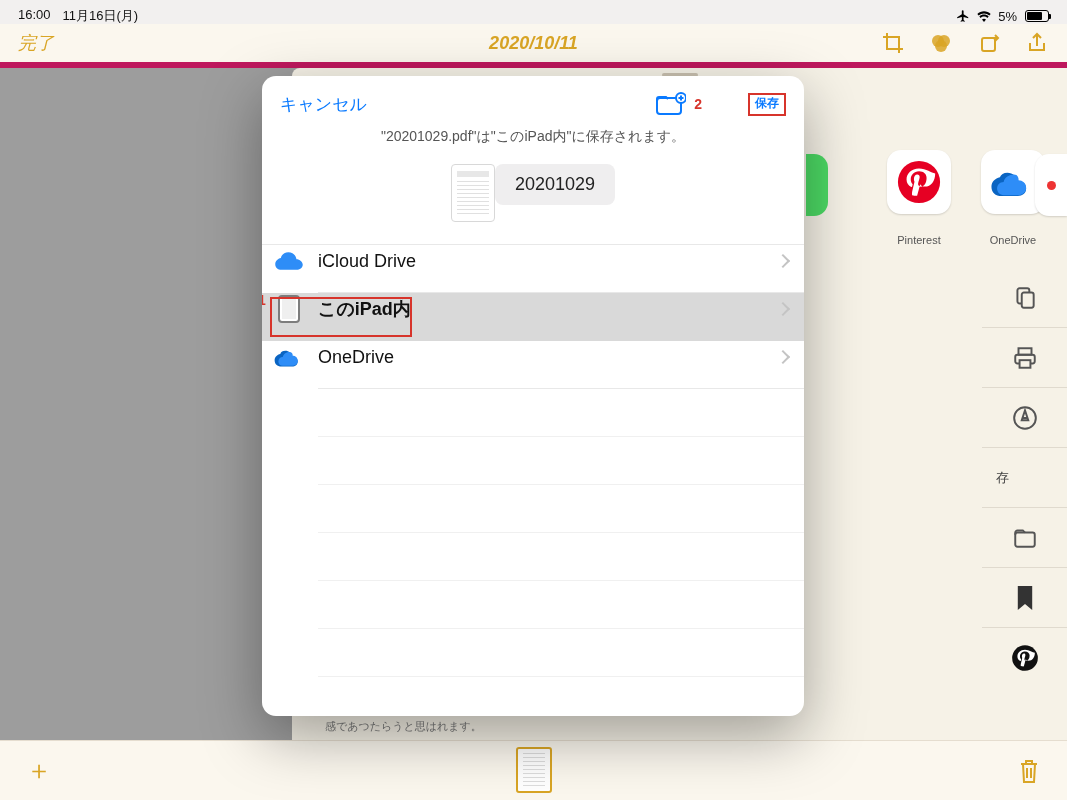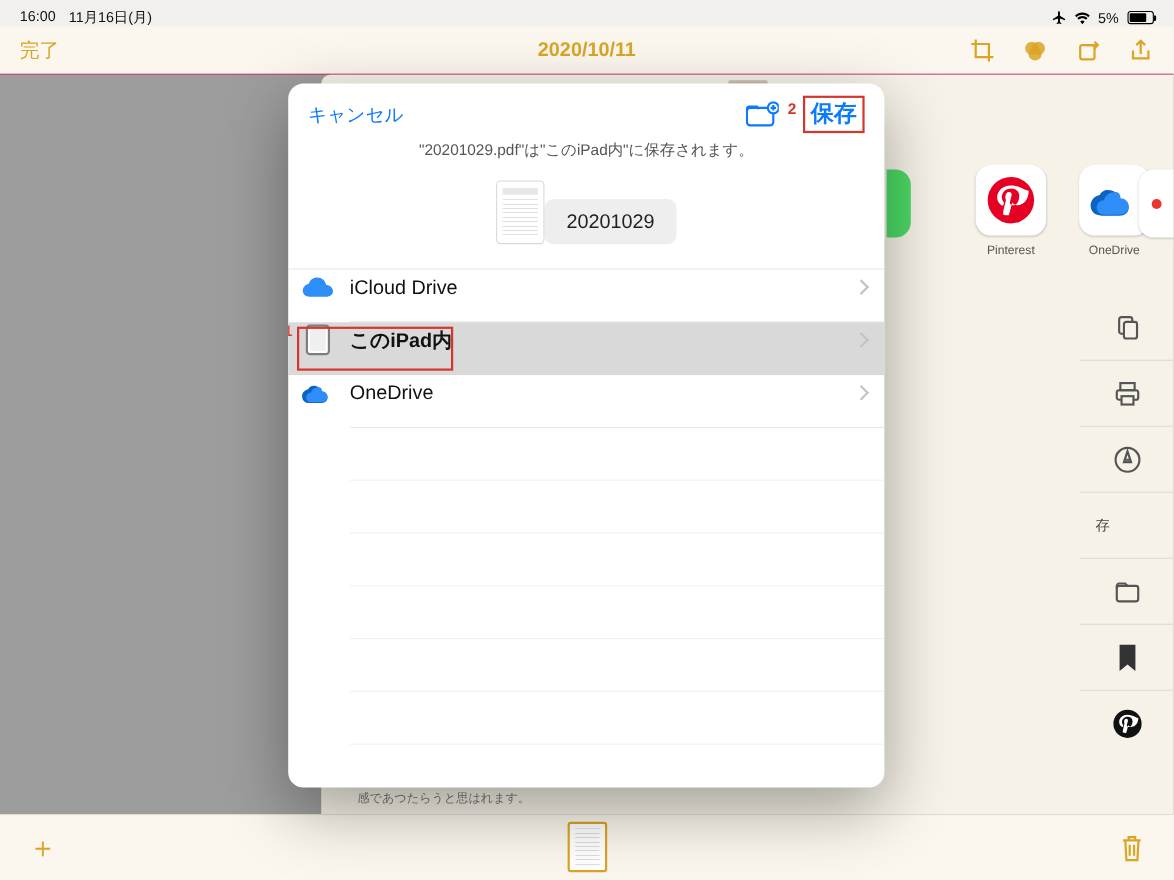--- a/index.html
+++ b/index.html
@@ -17,22 +17,22 @@
   .battery {
     width: 24px; height: 12px; border: 1.3px solid #000; border-radius: 3px;
     position: relative; display: inline-block; margin-left: 2px;
   }
   .battery::before { content:""; position:absolute; left:1px; top:1px; bottom:1px; width:70%; background:#000; border-radius:1px; }
   .battery::after { content:""; position:absolute; right:-3px; top:3px; width:2px; height:5px; background:#000; border-radius:0 1px 1px 0; }
 
   
   .top-nav {
     position: absolute; top: 24px; left: 0; right: 0; height: 44px;
-    background: #fbf7ee; border-bottom: 1px solid #be185d;
-    display: flex; align-items: center; padding: 0 18px;
+    background: #fbf7ee; border-bottom: 6px solid #be185d;
+    display: flex; align-items: center; padding: 0 18px; font-style: italic;
   }
   .nav-done { color: #d9a525; font-size: 18px; }
   .nav-title { position:absolute; left:50%; transform:translateX(-50%); color:#d9a525; font-size:18px; font-weight:600; }
   .nav-right { margin-left:auto; display:flex; gap:24px; align-items:center; }
   .nav-icon { width:24px; height:24px; display:flex; align-items:center; justify-content:center; }
 
   
   .bg-dim {
     position:absolute; top:68px; left:0; right:0; bottom:60px;
     background:#9d9d9d;
@@ -43,21 +43,21 @@
   }
   .bg-handle { position:absolute; left:50%; top:5px; transform:translateX(-50%); width:36px; height:4px; background:#c9c1b0; border-radius:3px; }
   .bg-text { position:absolute; left:325px; right:320px; bottom:64px; font-size:11px; color:#777; line-height:1.6; }
 
   
   .share-apps {
     position:absolute; top:150px; right:22px; display:flex; gap:30px;
   }
   .share-app { display:flex; flex-direction:column; align-items:center; gap:8px; }
   .app-tile { width:64px; height:64px; border-radius:14px; background:#fff; box-shadow:0 1px 2px rgba(0,0,0,.15); display:flex; align-items:center; justify-content:center; }
-  .app-label { font-size:11px; color:#555; }
+  .app-label { font-size:11px; color:#555;margin-top:12px; }
   .green-edge { position:absolute; top:154px; left:806px; width:22px; height:62px; background:#4cd964; border-top-right-radius:14px; border-bottom-right-radius:14px; }
   .extra-edge { position:absolute; top:154px; right:0; width:32px; height:62px; background:#fff; border-top-left-radius:14px; border-bottom-left-radius:14px; display:flex; align-items:center; justify-content:center; box-shadow:0 1px 2px rgba(0,0,0,.15);}
   .extra-edge::after { content:""; width:9px; height:9px; background:#e33; border-radius:50%; }
 
   
   .action-col {
     position:absolute; right:0; top:268px; width:85px;
     display:flex; flex-direction:column;
   }
   .action-item { height:60px; display:flex; align-items:center; justify-content:center; border-bottom:1px solid #e0dace; }
@@ -85,28 +85,28 @@
     box-shadow:0 20px 60px rgba(0,0,0,.35);
     display:flex; flex-direction:column; overflow:hidden;
   }
   .modal-header {
     height:56px; display:flex; align-items:center; padding:0 18px;
   }
   .cancel { color:#0a7aff; font-size:17px; }
   .header-right { margin-left:auto; display:flex; align-items:center; gap:10px; }
   .new-folder { width:30px; height:24px; position:relative; }
   .save-box {
-    border:2px solid #d7342b; padding:0 5px 2px; color:#0a7aff; font-size:21px; font-weight:600;
+    border:2px solid #d7342b; padding:0 5px 2px; color:#0a7aff; font-size:12px; font-weight:600;margin-left:40px;
   }
   .annot-2 { color:#d7342b; font-size:14px; font-weight:600; margin-right:-4px; margin-left:-2px; align-self:flex-start; margin-top:4px;}
 
   .modal-message { text-align:center; font-size:14px; color:#555; margin-top:-4px; }
 
   .file-preview {
-    margin:18px auto 22px; display:flex; align-items:flex-end; justify-content:center;
+    margin:18px auto 22px; display:flex; align-items:flex-start; justify-content:center;
   }
   .doc-thumb {
     width:44px; height:58px; border:1px solid #d8d8d8; border-radius:4px; background:#fff; position:relative; overflow:hidden;
   }
   .doc-thumb::before { content:""; position:absolute; top:6px; left:5px; right:5px; height:6px; background:#e7e7e7; }
   .doc-thumb::after { content:""; position:absolute; top:16px; left:5px; right:5px; bottom:5px; background:repeating-linear-gradient(#e0e0e0 0 1px, transparent 1px 4px); }
   .filename-field {
     background:#efeeef; border-radius:8px; padding:10px 18px; font-size:18px; color:#222;
     min-width:120px; text-align:center;
   }

